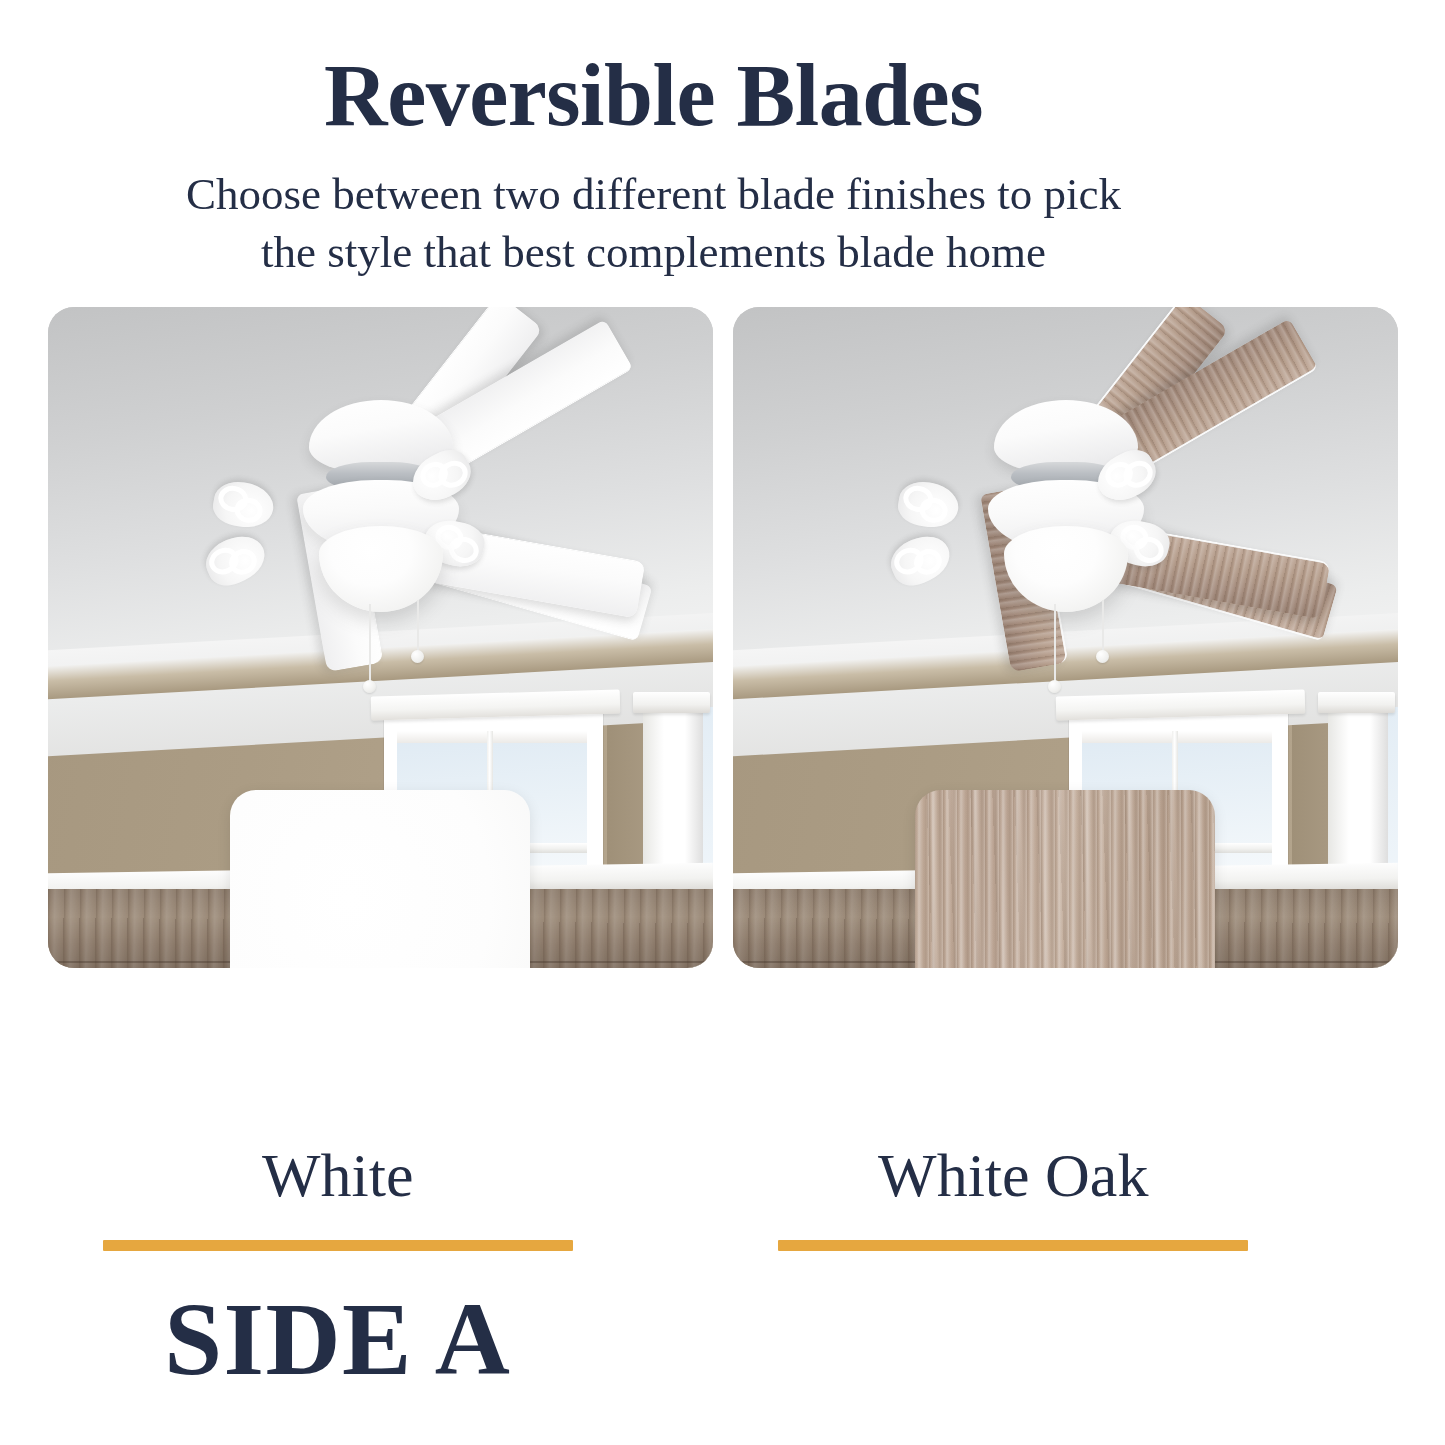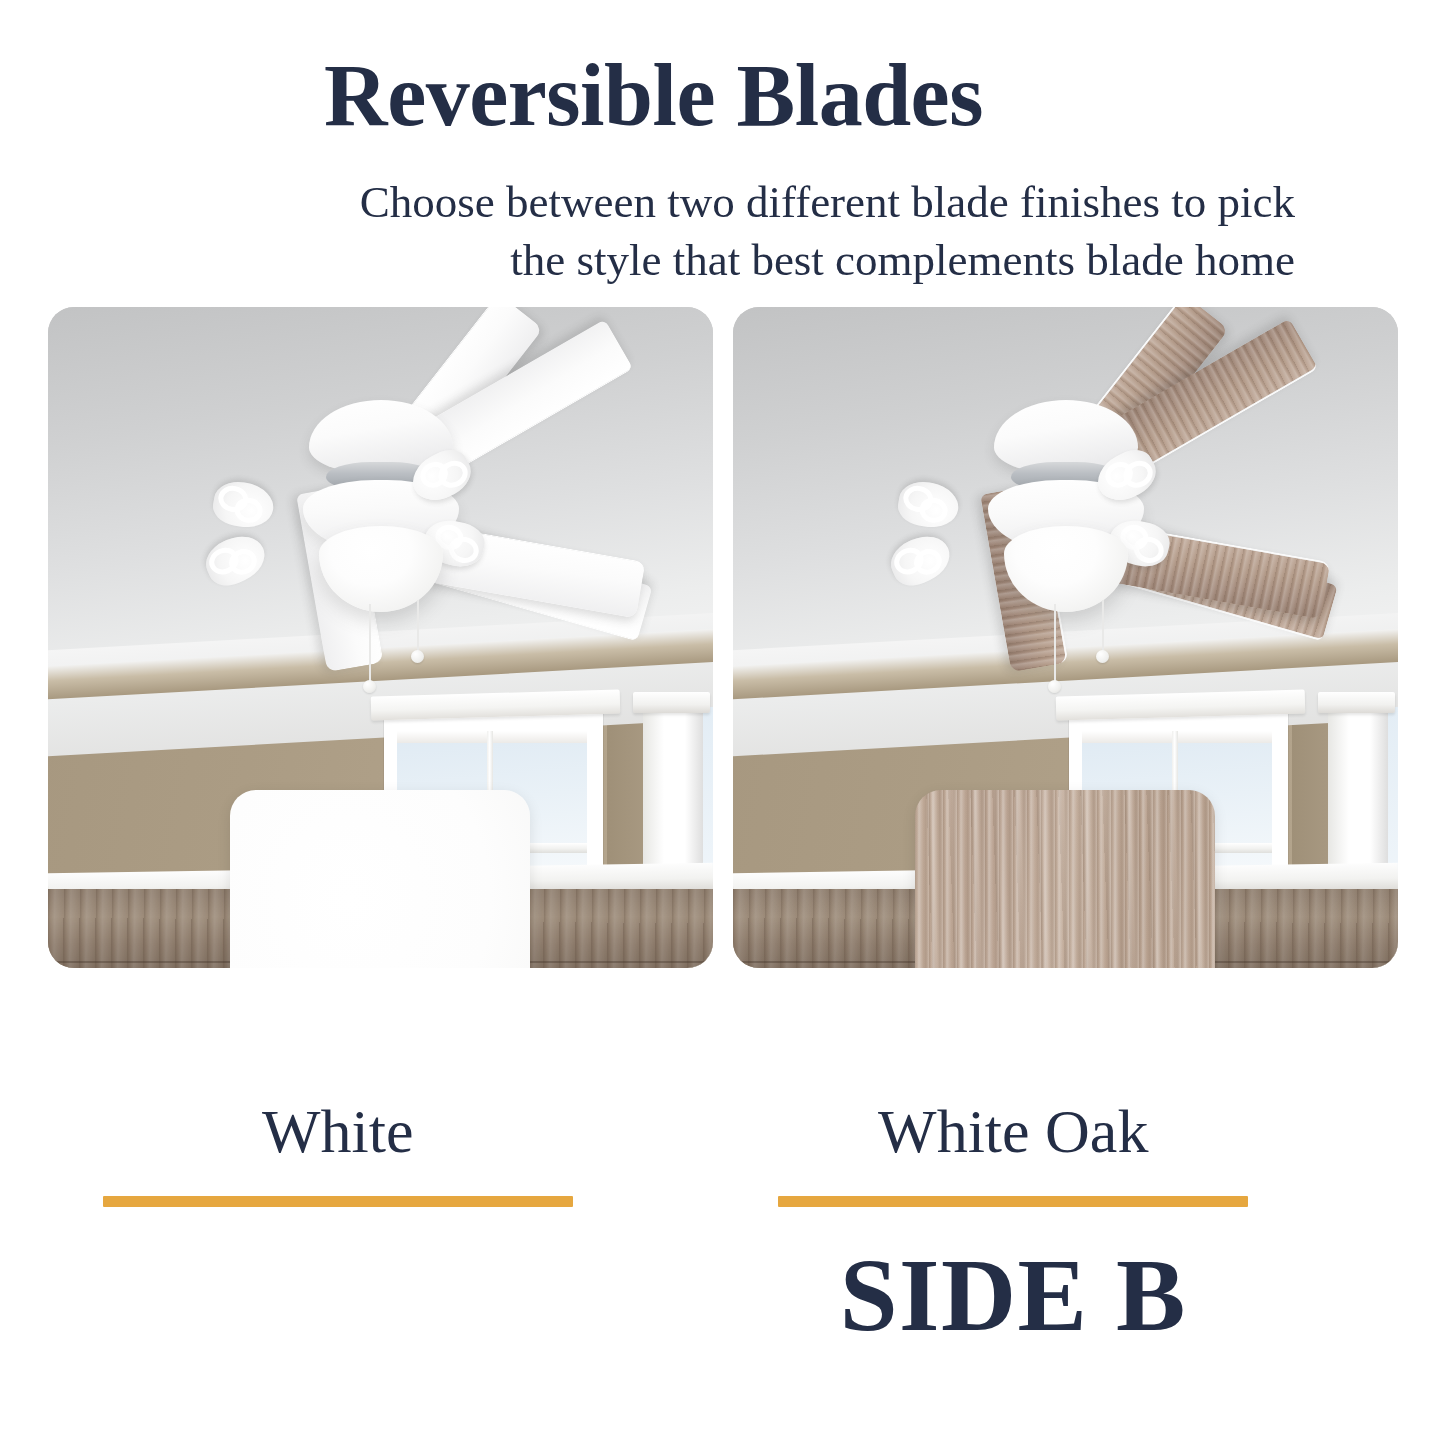--- a/index.html
+++ b/index.html
@@ -26,28 +26,27 @@
     margin: 0;
     padding-top: 52px;
     font-size: 88px;
     font-weight: bold;
     letter-spacing: -0.5px;
     color: #242E46;
     line-height: 1.0;
     font-family: "Liberation Serif", "DejaVu Serif", serif;
   }
   .subtitle {
-    margin: 12px;
+    margin: 4px;
     padding-top: 22px;
     font-size: 45px;
     font-weight: normal;
     color: #242E46;
     line-height: 1.28;
     font-family: "Liberation Serif", "DejaVu Serif", serif;
-    text-align: right;
   }
 
   
   .panels {
     position: absolute;
     top: 307px;
     left: 48px;
     width: 1350px;
     height: 661px;
     display: flex;
@@ -348,21 +347,21 @@
         rgba(116,94,76,0.18) 11px, rgba(255,255,255,0.16) 14px),
       repeating-linear-gradient(88deg,
         rgba(90,70,55,0.12) 0px, rgba(255,255,255,0.10) 5px,
         rgba(90,70,55,0.05) 13px, rgba(255,255,255,0.0) 22px),
       linear-gradient(96deg, #c3ad9b 0%, #bda695 25%, #c6b1a0 48%, #b9a290 72%, #c1ab99 100%);
   }
 
   
   .footers {
     position: absolute;
-    top: 956px;
+    top: 1000px;
     left: 0;
     width: 1351px;
     display: flex;
   }
   .footer-col {
     width: 722px;
     text-align: center;
     position: relative;
   }
   .finish-name {
@@ -518,19 +517,19 @@
     </div>
 
     <div class="swatch swatch-oak"></div>
   </div>
 </div>
 
 <div class="footers">
   <div class="footer-col">
     <div class="finish-name">White</div>
     <div class="gold-rule"></div>
+    <div class="side-label">SIDE A</div>
   </div>
   <div class="footer-col">
     <div class="finish-name">White Oak</div>
     <div class="gold-rule"></div>
-    <div class="side-label">SIDE B</div>
   </div>
 </div>
 
 </body></html>

